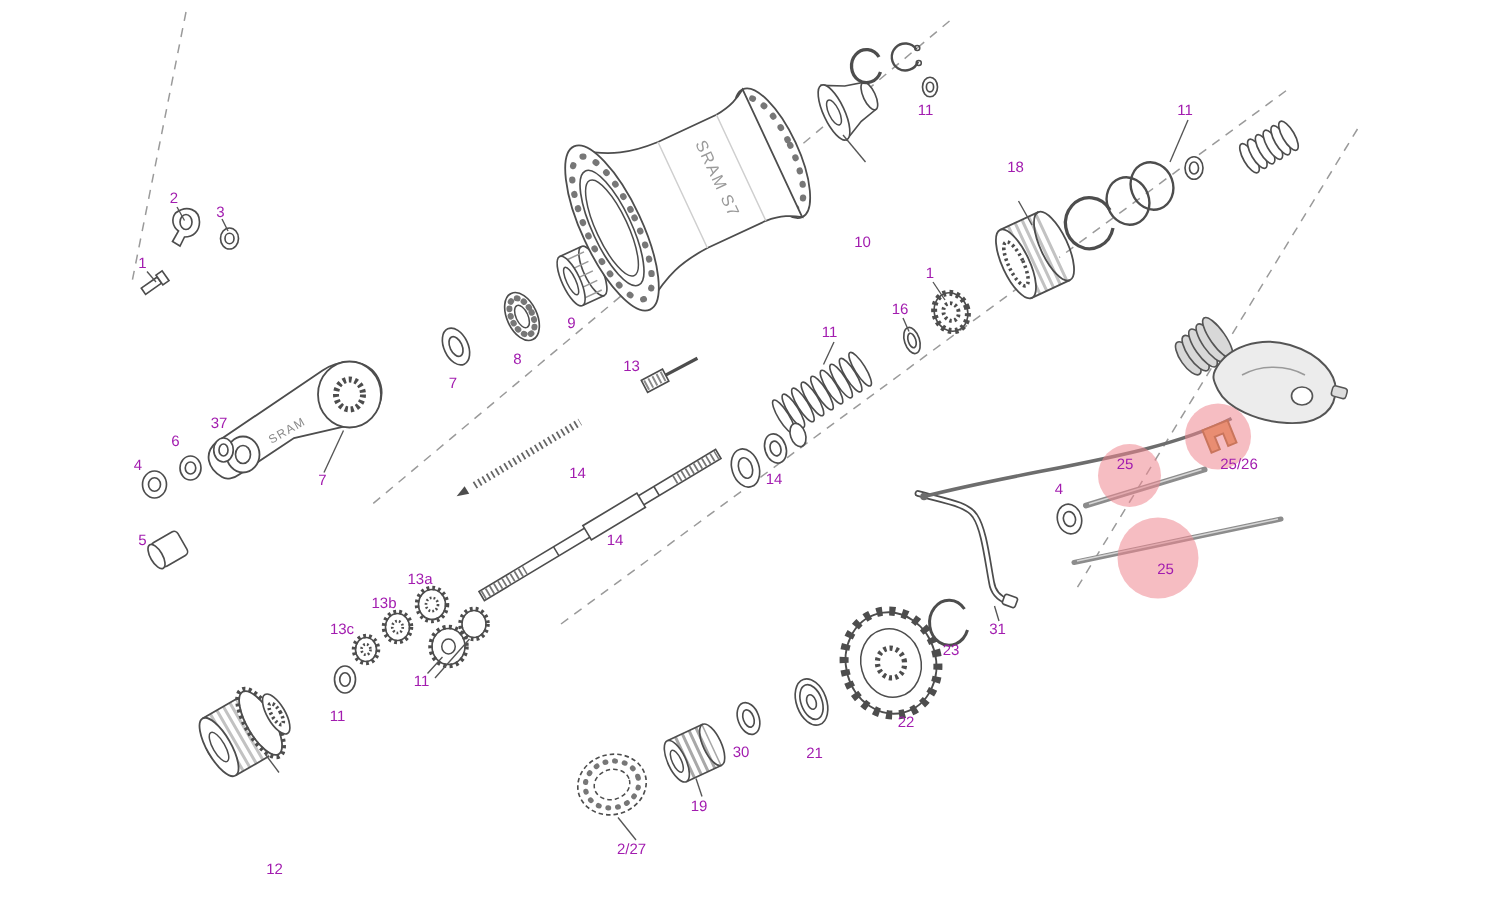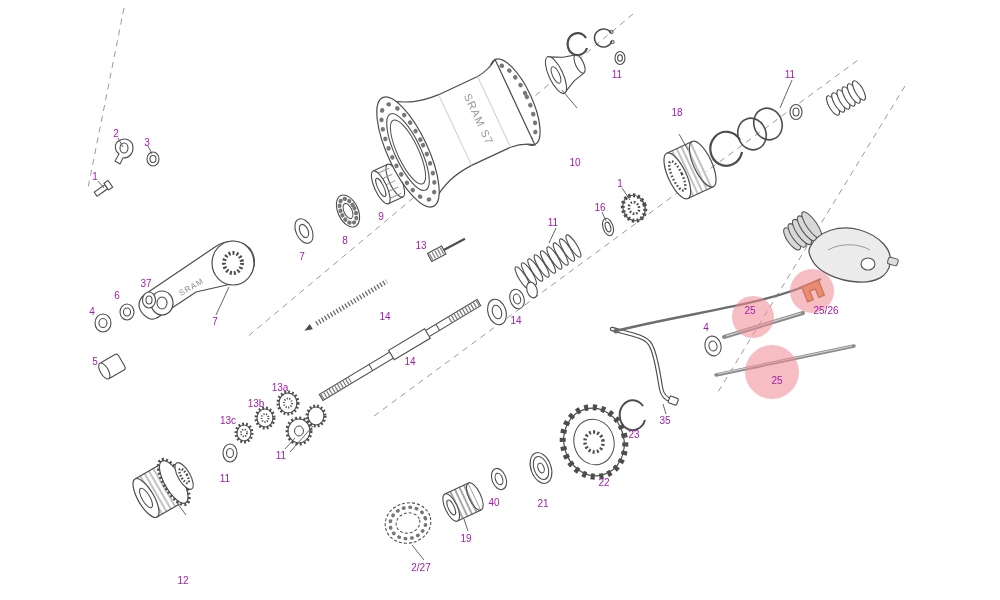--- a/index.html
+++ b/index.html
@@ -351,23 +351,23 @@
       <span class="part-label" style="left: 410px; top: 361px;">14</span>
       <span class="part-label" style="left: 516px; top: 320px;">14</span>
       <span class="part-label" style="left: 280px; top: 387px;">13a</span>
       <span class="part-label" style="left: 256px; top: 403px;">13b</span>
       <span class="part-label" style="left: 228px; top: 420px;">13c</span>
       <span class="part-label" style="left: 281px; top: 455px;">11</span>
       <span class="part-label" style="left: 225px; top: 478px;">11</span>
       <span class="part-label" style="left: 183px; top: 548px; margin-top: 32px;">12</span>
       <span class="part-label" style="left: 466px; top: 538px;">19</span>
       <span class="part-label" style="left: 421px; top: 567px;">2/27</span>
-      <span class="part-label" style="left: 494px; top: 502px;">40</span>
+      <span class="part-label" style="left: 494px; top: 502px;">30</span>
       <span class="part-label" style="left: 543px; top: 503px;">21</span>
       <span class="part-label" style="left: 604px; top: 482px;">22</span>
       <span class="part-label" style="left: 634px; top: 434px;">23</span>
-      <span class="part-label" style="left: 665px; top: 420px;">35</span>
+      <span class="part-label" style="left: 665px; top: 420px;">31</span>
       <span class="part-label" style="left: 706px; top: 327px;">4</span>
       <span class="part-label" style="left: 750px; top: 310px;">25</span>
       <span class="part-label" style="left: 826px; top: 310px;">25/26</span>
       <span class="part-label" style="left: 777px; top: 380px;">25</span>
     </div>
 </div>
 
 </body></html>

